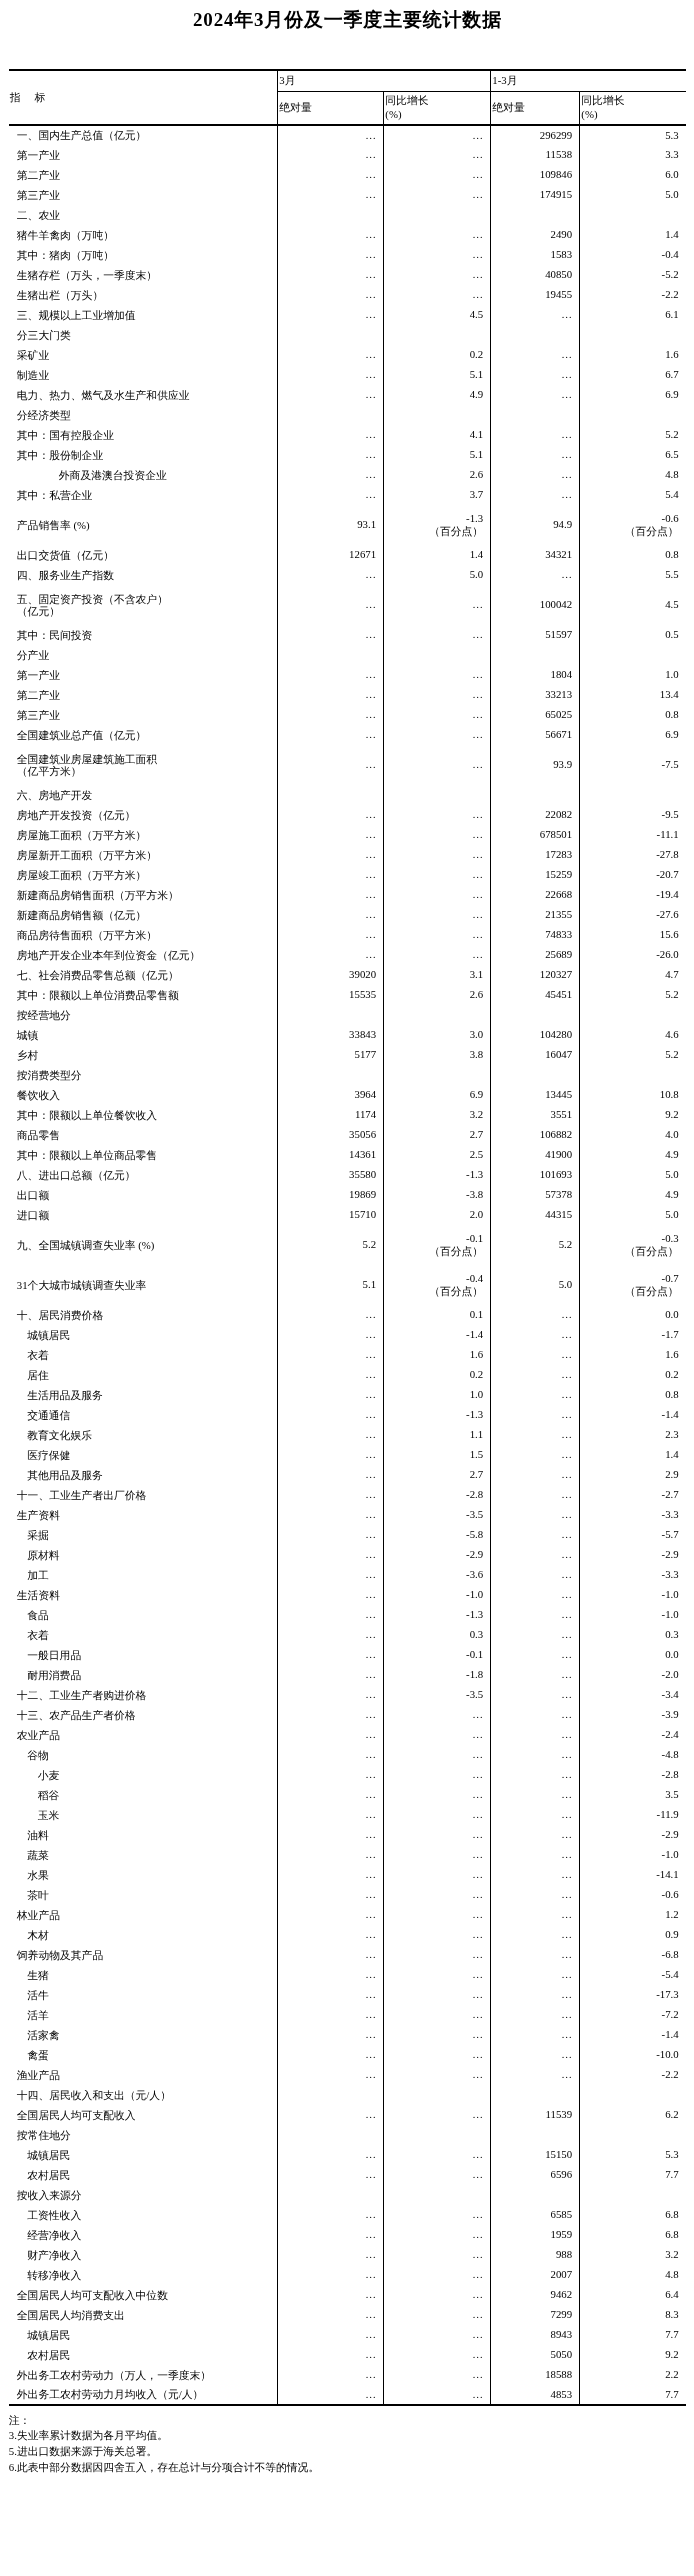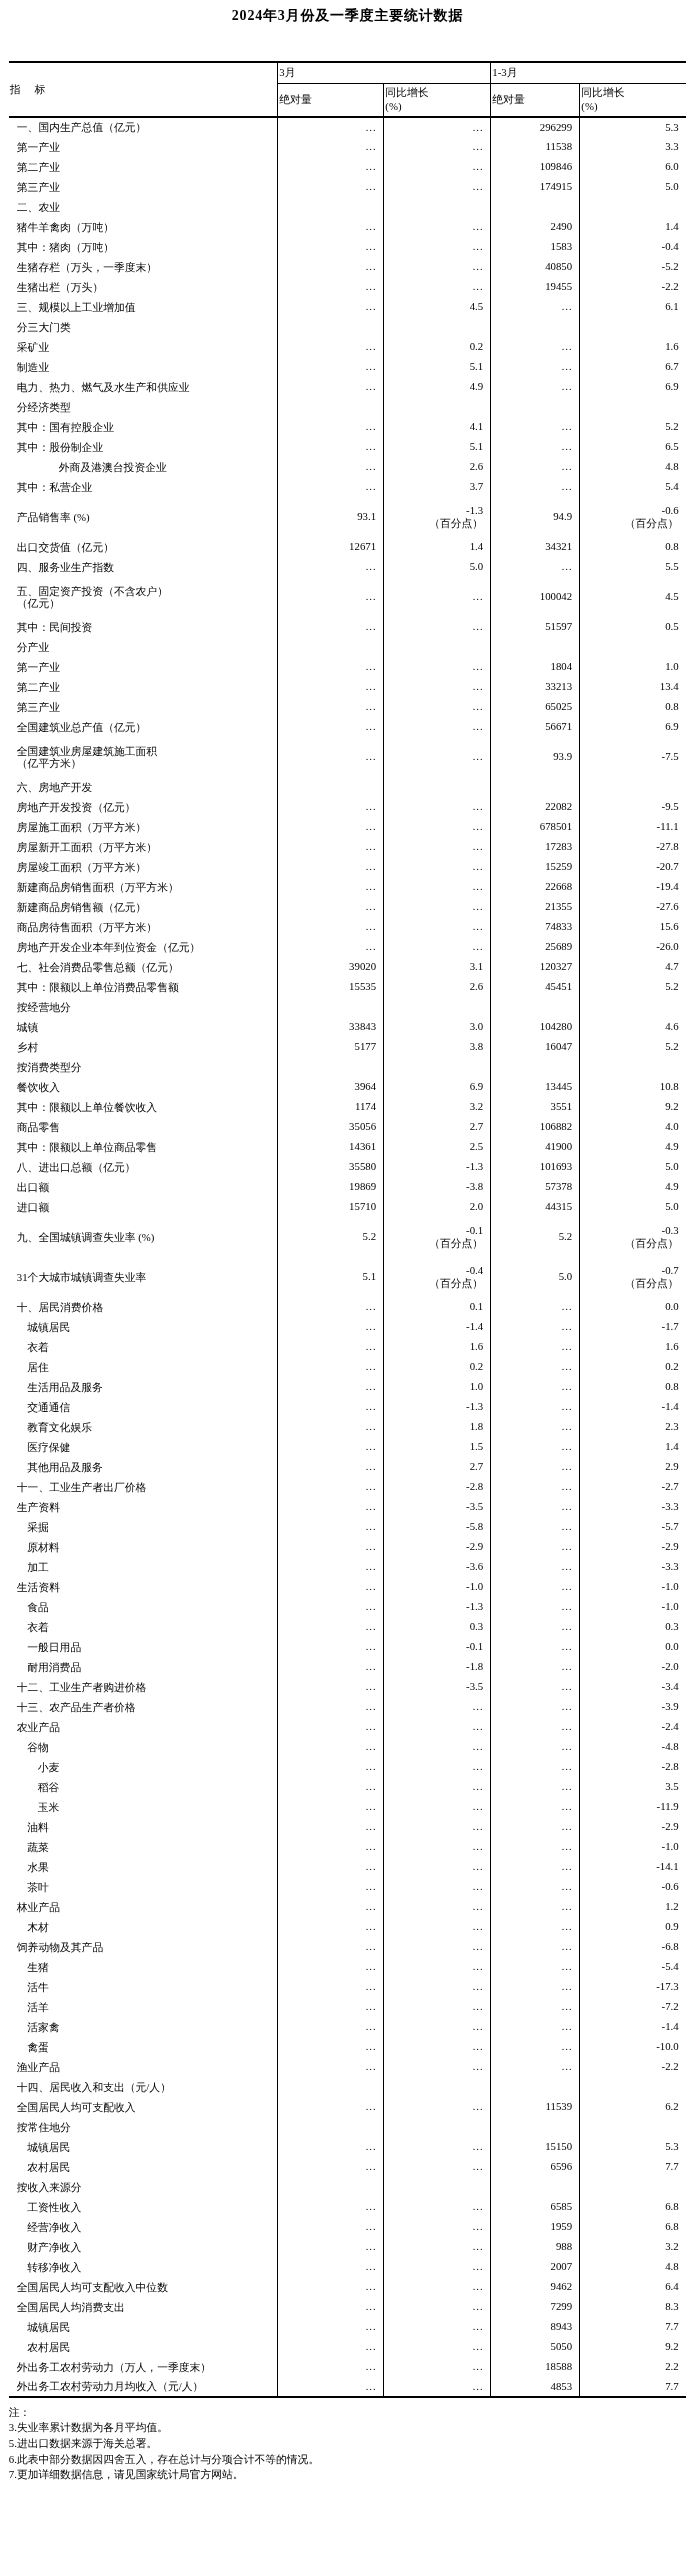--- a/index.html
+++ b/index.html
@@ -11,21 +11,21 @@
   }
   body {
     width: 695px;
     height: 2576px;
     overflow: hidden;
     position: relative;
   }
   .title {
     text-align: center;
     font-weight: bold;
-    font-size: 14px;
+    font-size: 19px;
     padding-top: 7.2px;
     letter-spacing: 0.8px;
   }
   table.stats {
     border-collapse: collapse;
     table-layout: fixed;
     width: 677px;
     margin: 36px 0 0 8.8px;
     border-top: 2.4px solid #000;
     border-bottom: 2.4px solid #000;
@@ -532,21 +532,21 @@
       <tr>
         <td class="label ind1">交通通信</td>
         <td class="v">…</td>
         <td class="v">-1.3</td>
         <td class="v">…</td>
         <td class="v">-1.4</td>
       </tr>
       <tr>
         <td class="label ind1">教育文化娱乐</td>
         <td class="v">…</td>
-        <td class="v">1.8</td>
+        <td class="v">1.1</td>
         <td class="v">…</td>
         <td class="v">2.3</td>
       </tr>
       <tr>
         <td class="label ind1">医疗保健</td>
         <td class="v">…</td>
         <td class="v">1.5</td>
         <td class="v">…</td>
         <td class="v">1.4</td>
       </tr>
@@ -880,15 +880,14 @@
         <td class="v">7.7</td>
       </tr>
     </tbody>
 </table>
 
 <div class="notes">
     <div>注：</div>
     <div>3.失业率累计数据为各月平均值。</div>
     <div>5.进出口数据来源于海关总署。</div>
     <div>6.此表中部分数据因四舍五入，存在总计与分项合计不等的情况。</div>
-    <div>7.更加详细数据信息，请见国家统计局官方网站。</div>
   </div>
 
 
 </body></html>

